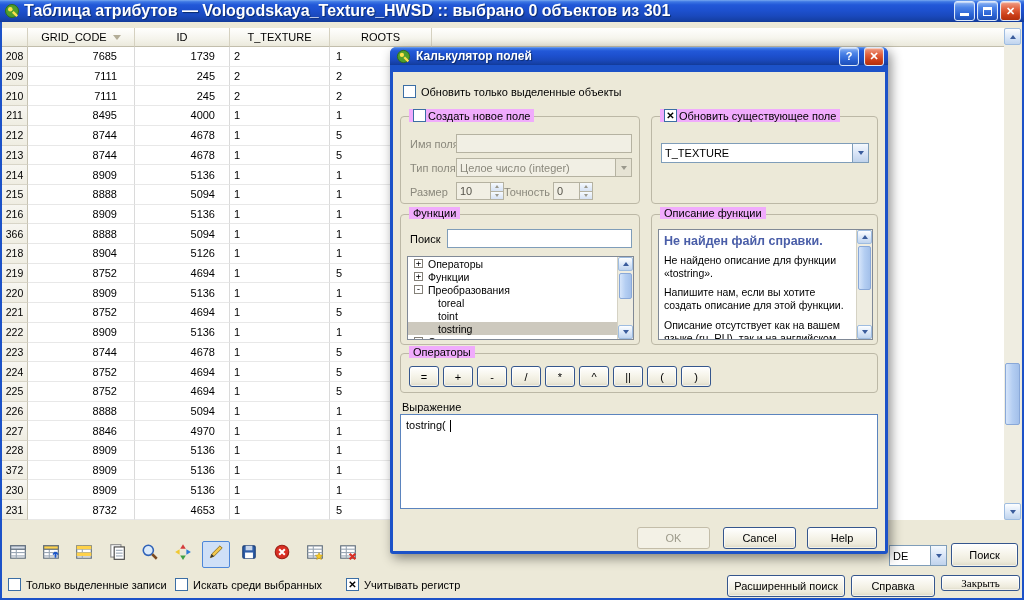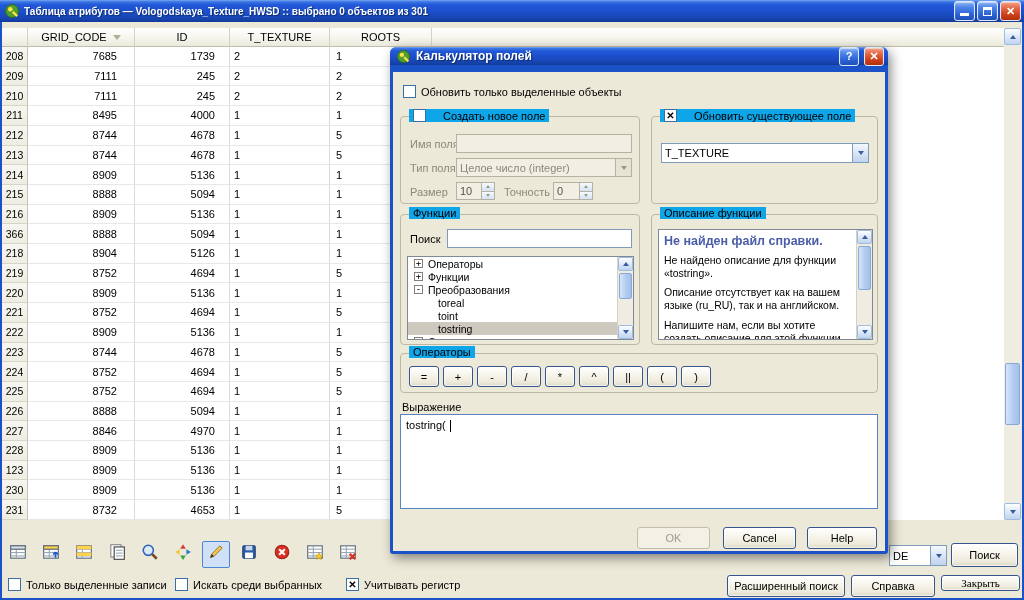--- a/index.html
+++ b/index.html
@@ -6,21 +6,21 @@
   html,body { width:1024px; height:600px; }
   body { font-family:"Liberation Sans", sans-serif; background:#ECE9D8; }
   .screen { position:relative; width:1024px; height:600px; overflow:hidden; background:#ECE9D8; }
 
   
   .titlebar {
     position:absolute; left:0; top:0; width:1024px; height:22px;
     background:linear-gradient(180deg,#78A9F0 0%,#3D77E4 8%,#2258D8 22%,#1D50CE 48%,#1A49BD 72%,#1540A6 92%,#123A98 100%);
     display:flex; align-items:center; padding:0 3px 0 4px; gap:4px; z-index:3;
   }
-  .title-text { color:#fff; font-weight:bold; font-size:10px; text-shadow:1px 1px 1px #0A2A6A; flex:1;
+  .title-text { color:#fff; font-weight:bold; font-size:16px; text-shadow:1px 1px 1px #0A2A6A; flex:1;
     white-space:nowrap; overflow:hidden; }
   .app-icon { width:16px; height:16px; flex:none; display:flex; }
   .app-icon.small { width:15px; height:15px; }
   .main-ctrls { margin-left:auto; display:flex; gap:2px; }
   .tb-btn {
     width:21px; height:20px; border-radius:3px; border:1px solid #DCE9FA;
     display:flex; align-items:center; justify-content:center; position:relative;
     color:#fff; font-weight:bold; font-size:11px; line-height:1;
     background:linear-gradient(180deg,#8FB6F4 0%,#4E85E8 30%,#2B63D4 70%,#1D4FB8 100%);
     box-shadow:inset 0 1px 1px rgba(255,255,255,.55);
@@ -106,22 +106,22 @@
     background:linear-gradient(180deg,#78A9F0 0%,#3D77E4 8%,#2258D8 22%,#1D50CE 48%,#1A49BD 72%,#1540A6 92%,#123A98 100%);
     display:flex; align-items:center; padding:0 4px 0 6px; gap:5px; }
   .dlg-title .tb-btn { width:20px; height:19px; }
   .dlg-title-text { color:#fff; font-weight:bold; font-size:12px; text-shadow:1px 1px 1px #0A2A6A; flex:1; }
   .dlg-body { position:absolute; left:3px; top:25px; width:492px; height:479px; background:#ECE9D8; font-size:11px; }
 
   .cb-inline { display:flex; gap:5px; align-items:center; font-size:11px; }
   .cb-top { position:absolute; left:10px; top:13px; }
 
   .group { position:absolute; border:1px solid #BCB8A6; border-radius:4px; }
-  .g-label { position:absolute; top:-8px; left:8px; background:#0ea5e9; padding:0 4px;
-    display:flex; gap:17px; align-items:center; font-size:11px; white-space:nowrap; }
+  .g-label { position:absolute; top:-8px; left:8px; background:#f0abfc; padding:0 4px;
+    display:flex; gap:2px; align-items:center; font-size:11px; white-space:nowrap; }
   .g-new  { left:7px;   top:44px;  width:240px; height:88px; }
   .g-upd  { left:258px; top:44px;  width:227px; height:88px; }
   .g-fun  { left:7px;   top:142px; width:240px; height:131px; }
   .g-desc { left:258px; top:142px; width:227px; height:131px; }
   .g-ops  { left:7px;   top:281px; width:478px; height:40px; }
 
   .dlbl { position:absolute; white-space:nowrap; }
   .dim { color:#8A887C; }
   .dis-input { position:absolute; background:#F1EFE4; border:1px solid #B5B2A1; }
   .combo { position:absolute; display:flex; align-items:center; font-size:11px; }
@@ -176,21 +176,21 @@
   .pv-link { color:#2222CC; font-style:italic; text-decoration:underline; }
 
   .dlg-btn { position:absolute; top:455px; height:22px; }
   .b-ok { left:244px; width:73px; } .b-cancel { left:330px; width:73px; } .b-help { left:414px; width:70px; }
 
   
   .lbl-name { left:9px; top:21px; } .lbl-type { left:9px; top:45px; }
   .lbl-size { left:9px; top:69px; } .lbl-prec { left:103px; top:69px; }
   .inp-name { left:55px; top:17px; width:176px; height:19px; }
   .combo-type { left:55px; top:41px; width:176px; height:19px; }
-  .spin-size { left:55px; top:65px; width:39px; height:18px; }
+  .spin-size { left:55px; top:65px; width:48px; height:18px; }
   .spin-prec { left:152px; top:65px; width:40px; height:18px; }
   .combo-upd { left:9px; top:26px; width:208px; height:20px; }
   .lbl-search { left:9px; top:18px; } .inp-search { left:46px; top:14px; width:185px; height:19px; }
 </style>
 </head>
 <body>
 
 <div class="screen">
 
   <div class="titlebar">
@@ -376,21 +376,21 @@
         <div class="cell col3">1</div>
       </div>
       <div class="trow">
         <div class="rnum">228</div>
         <div class="cell col0">8909</div>
         <div class="cell col1">5136</div>
         <div class="cell col2">1</div>
         <div class="cell col3">1</div>
       </div>
       <div class="trow">
-        <div class="rnum">123</div>
+        <div class="rnum">372</div>
         <div class="cell col0">8909</div>
         <div class="cell col1">5136</div>
         <div class="cell col2">1</div>
         <div class="cell col3">1</div>
       </div>
       <div class="trow">
         <div class="rnum">230</div>
         <div class="cell col0">8909</div>
         <div class="cell col1">5136</div>
         <div class="cell col2">1</div>
@@ -660,22 +660,22 @@
 
       <div class="group g-desc">
         <div class="g-label">
           <span>Описание функции</span>
         </div>
         <div class="desc-box">
           <div class="desc-inner">
             <div class="desc-h">Не найден файл справки.</div>
             <div id="desc-paras">
                 <div class="desc-p">Не найдено описание для функции «tostring».</div>
+                <div class="desc-p">Напишите нам, если вы хотите создать описание для этой функции.</div>
                 <div class="desc-p">Описание отсутствует как на вашем языке (ru_RU), так и на английском.</div>
-                <div class="desc-p">Напишите нам, если вы хотите создать описание для этой функции.</div>
               </div>
           </div>
           <div class="mini-scroll">
             <div class="sbtn up">
                 <i class="arr-up"></i>
               </div>
             <div class="mini-thumb" style="top:16px;height:44px;"></div>
             <div class="sbtn down">
                 <i class="arr-down"></i>
               </div>

